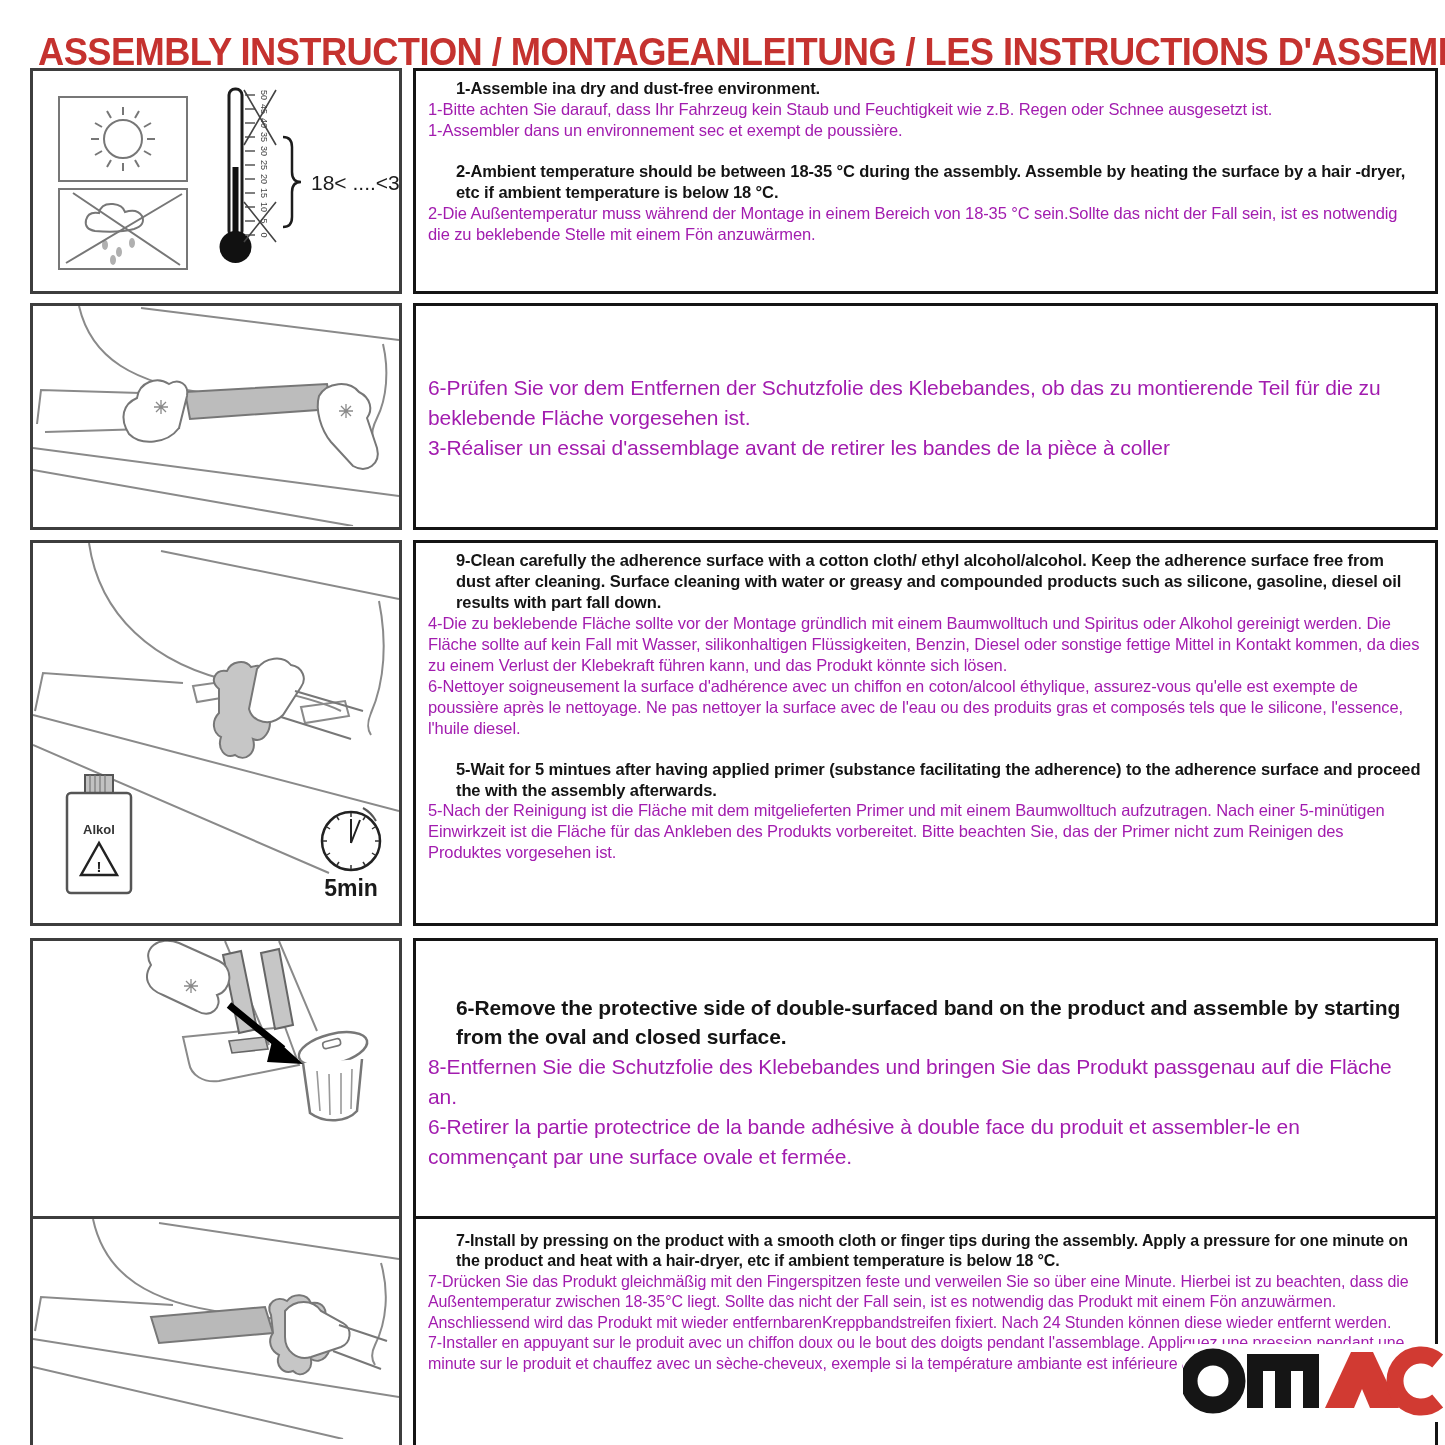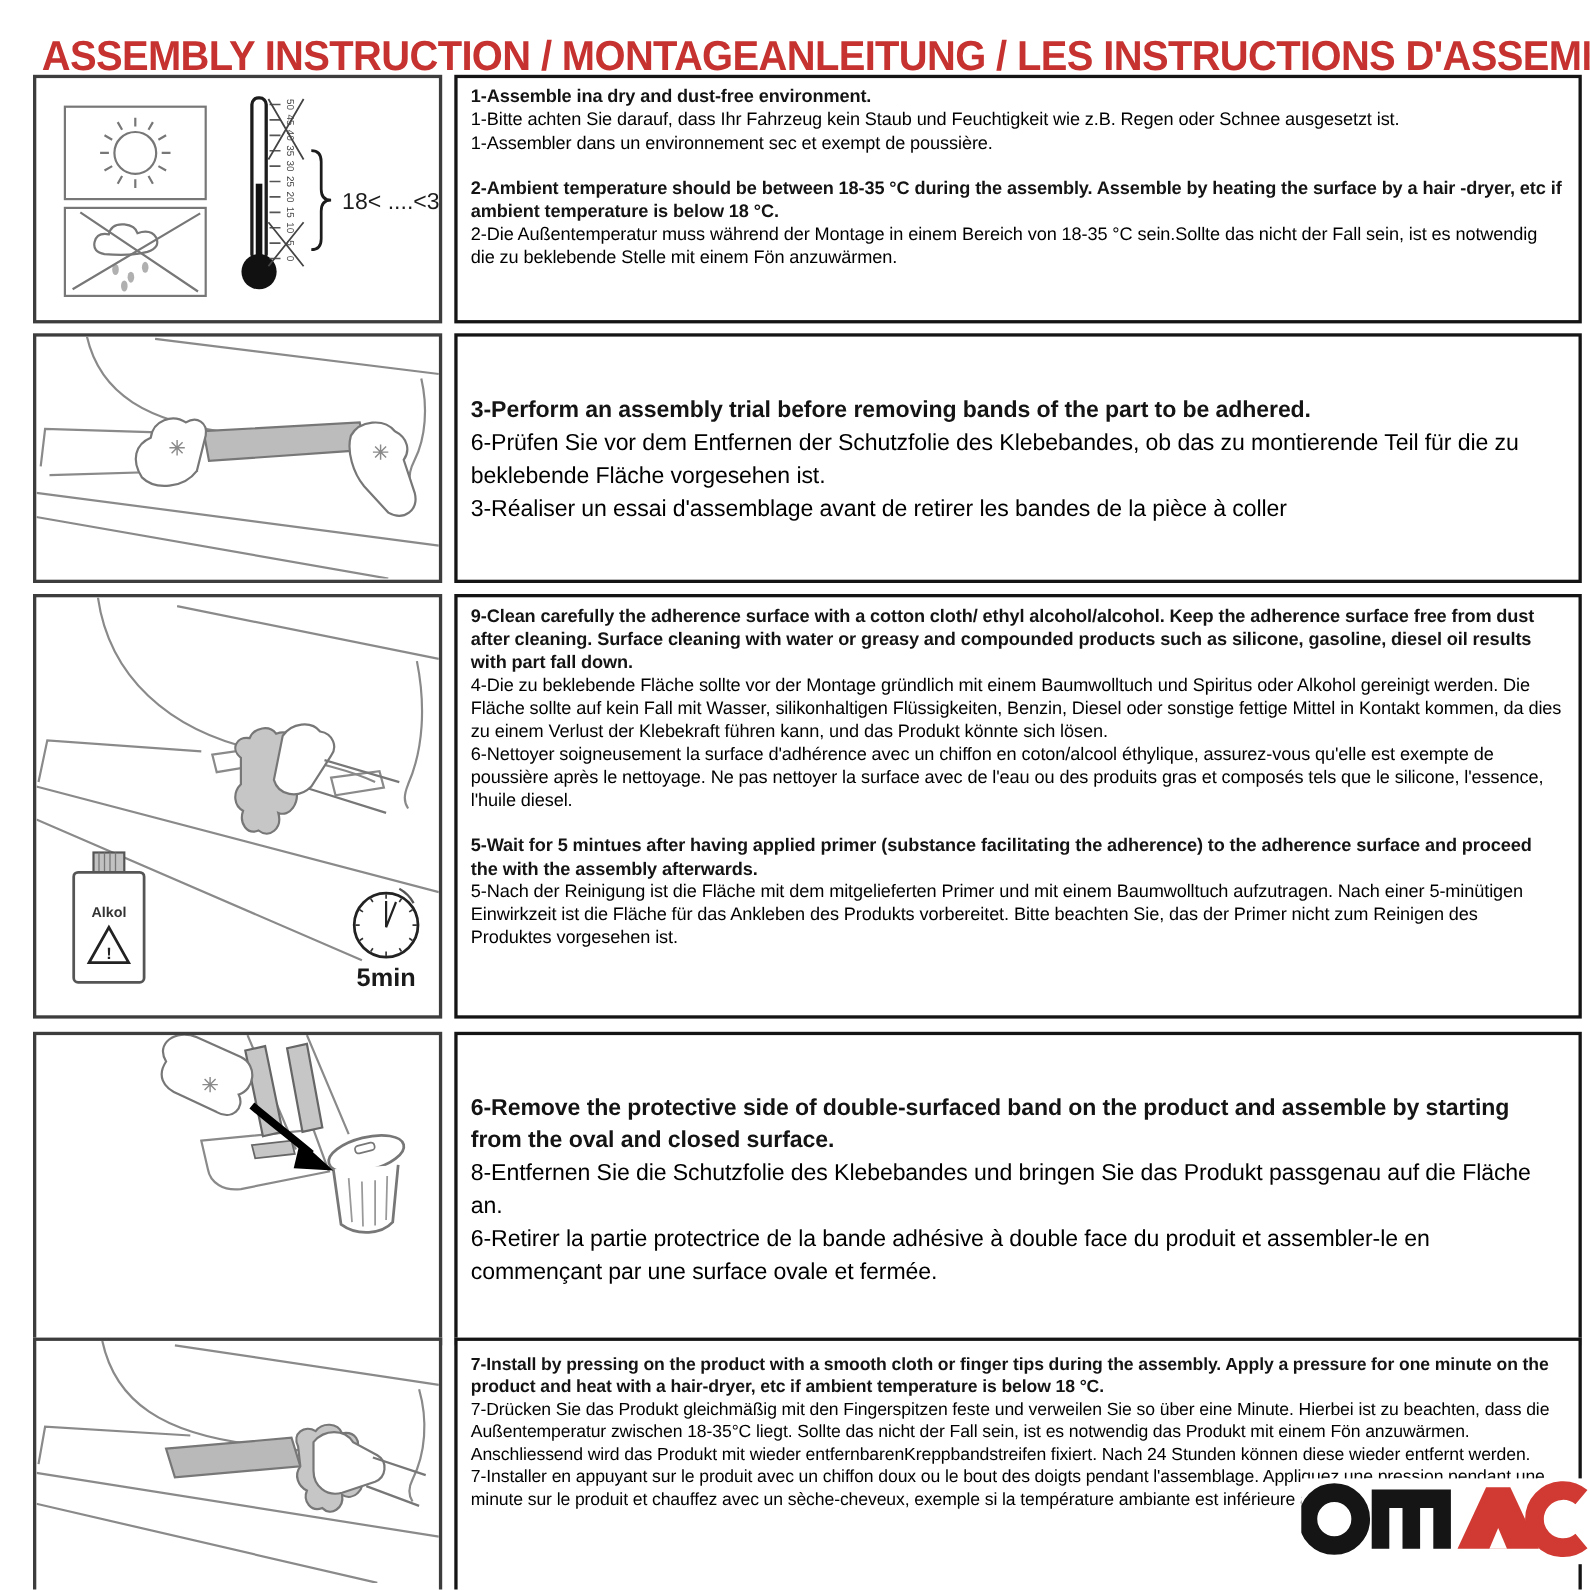--- a/index.html
+++ b/index.html
@@ -4,22 +4,22 @@
 <style>
   html,body{margin:0;padding:0;background:#fff;}
   body{width:1445px;height:1445px;position:relative;font-family:"Liberation Sans",sans-serif;color:#222;overflow:hidden;}
   .title{position:absolute;left:38px;top:6px;font-size:38px;font-weight:bold;color:#c5322f;
          letter-spacing:-0.6px;white-space:nowrap;transform:scaleX(.955);transform-origin:left top;}
   .row{position:absolute;left:0;width:1445px;}
   .illus{position:absolute;left:30px;width:372px;height:100%;border:3px solid #3d3d3d;background:#fff;box-sizing:border-box;overflow:hidden;}
   .tbox{position:absolute;left:413px;width:1025px;height:100%;border:3px solid #141414;background:#fff;box-sizing:border-box;
         padding:7px 14px 4px 12px;overflow:hidden;}
   .tbox.vcenter{display:flex;flex-direction:column;justify-content:center;}
-  .tbox p{margin:0;font-size:16.5px;line-height:1.27;letter-spacing:-0.1px;color:#000000;}
-  .tbox p.b{font-weight:bold;color:#141414;}
+  .tbox p{margin:0;font-size:16.5px;line-height:1.27;letter-spacing:-0.1px;color:#a21caf;}
+  .tbox p.b{font-weight:bold;color:#141414;margin-left:28px;}
   .tbox p.gap{margin-top:20px;}
   .tbox.big p{font-size:21px;line-height:1.42;}
   .tbox.small p{font-size:16px;line-height:1.28;}
   .logo{position:absolute;left:1183px;top:1344px;width:262px;height:78px;background:#fff;z-index:5;}
   svg text{font-family:"Liberation Sans",sans-serif;}
   .ln{stroke:#8a8a8a;stroke-width:2;fill:none;}
   .ln2{stroke:#777;stroke-width:2;fill:none;}
 </style>
 </head>
 <body>
@@ -99,21 +99,20 @@
         <path d="M96,128 C86,112 90,98 104,92 C106,76 124,70 136,78 C146,72 156,78 154,90 L146,122 C134,138 108,140 96,128 Z"></path>
         <path d="M286,90 C294,76 316,74 326,86 C338,92 340,104 334,112 L344,142 C348,158 334,168 320,160 L298,136 C288,124 282,104 286,90 Z"></path>
       </g>
       <g stroke="#8a8a8a" stroke-width="1.3" fill="none">
         <path d="M121,101 l14,0 M128,94 l0,14 M123,96 l10,10 M133,96 l-10,10"></path>
         <path d="M306,105 l14,0 M313,98 l0,14 M308,100 l10,10 M318,100 l-10,10"></path>
       </g>
     </svg>
   </div>
   <div class="tbox big vcenter">
-    <p class="b">3-Perform an assembly trial before removing bands of the part to be adhered.</p>
     <p>6-Prüfen Sie vor dem Entfernen der Schutzfolie des Klebebandes, ob das zu montierende Teil für die zu beklebende Fläche vorgesehen ist.</p>
     <p>3-Réaliser un essai d'assemblage avant de retirer les bandes de la pièce à coller</p>
   </div>
 </section>
 
 <section class="row" style="top:540px;height:386px">
   <div class="illus">
     <svg viewBox="0 0 366 366" width="366" height="366">
       <g class="ln">
         <path d="M56,0 C66,70 118,122 206,140 C256,150 288,158 308,168"></path>

